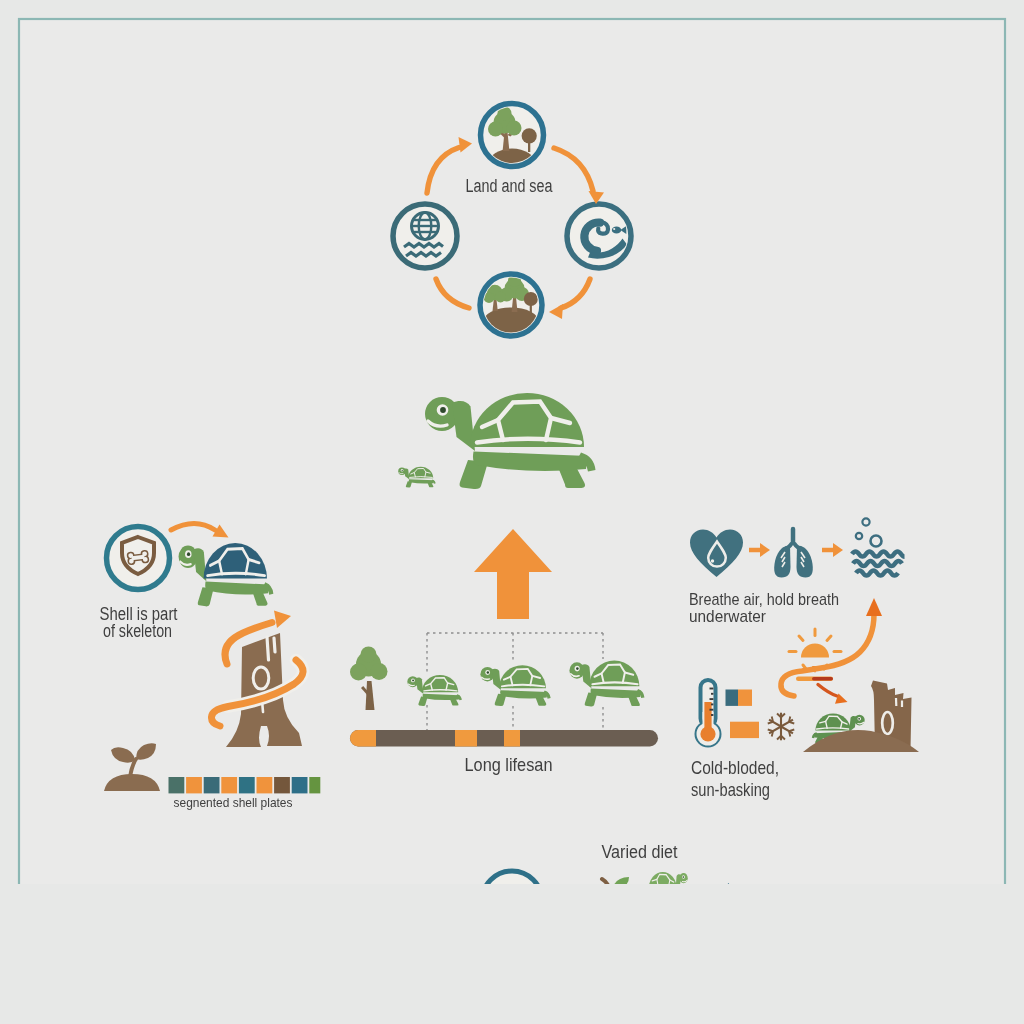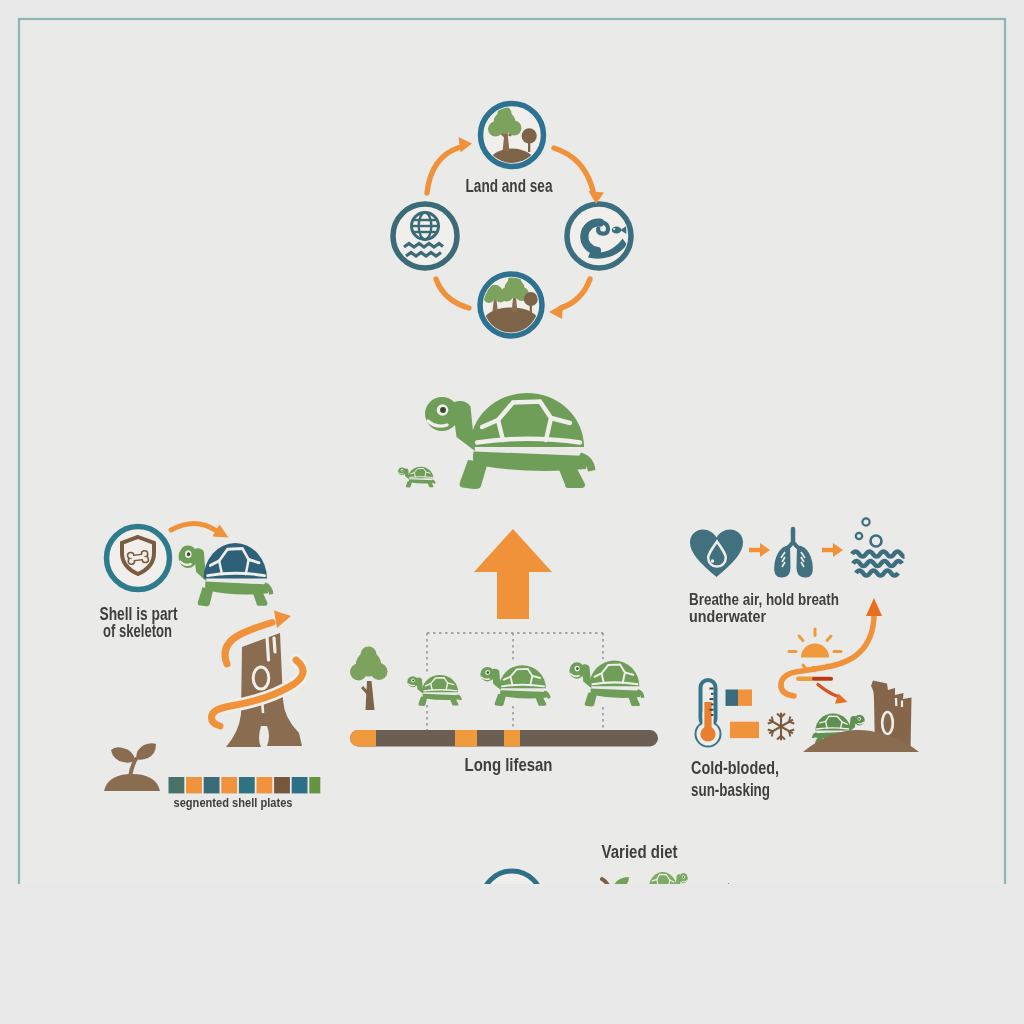--- a/index.html
+++ b/index.html
@@ -1,16 +1,16 @@
 <!DOCTYPE html>
 <html><head>
 <meta charset="utf-8">
 <style>
 html,body{margin:0;padding:0;background:#e7e8e7;}
-#page{position:relative;width:1024px;height:884px;overflow:hidden;font-weight:bold;}
+#page{position:relative;width:1024px;height:884px;overflow:hidden;}
 text{font-family:"Liberation Sans",sans-serif;fill:#3f3f3f;}
 </style>
 </head>
 <body>
 <div id="page">
 <svg width="1024" height="1024" viewBox="0 0 1024 1024">
 <rect x="0" y="0" width="1024" height="1024" fill="#e7e8e7"></rect>
 <rect x="19" y="19" width="986" height="986" fill="#eaeae9" stroke="#8cb7b4" stroke-width="2.2"></rect>
 <defs>
 <g id="turtle">

